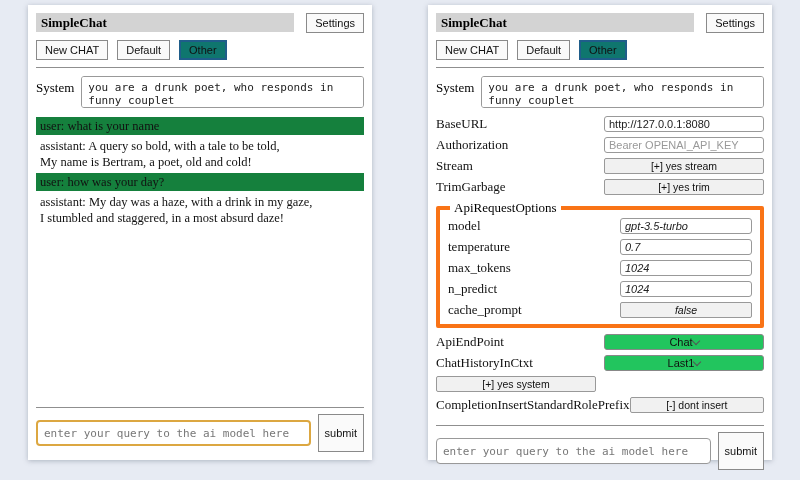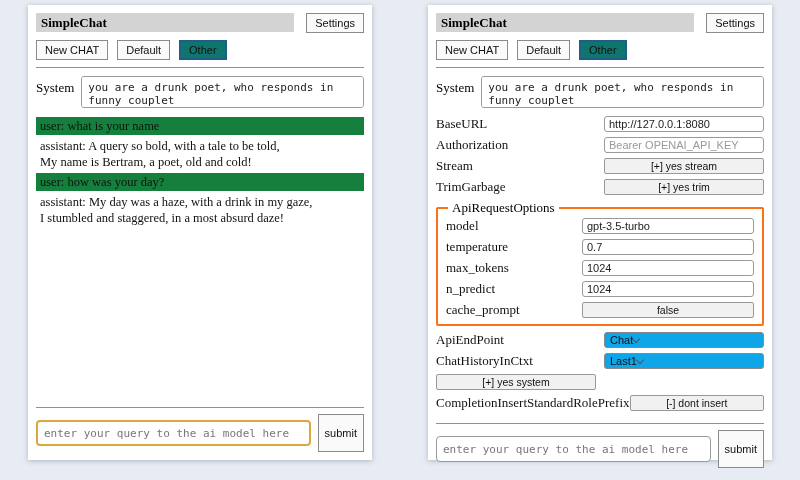--- a/index.html
+++ b/index.html
@@ -65,38 +65,38 @@
     width: 160px; height: 16px; font: 11px "Liberation Sans", sans-serif;
     border: 1px solid #999; border-radius: 3px; padding: 0 4px; color: #222;
   }
   input.ctrl::placeholder { color: #999; }
   button.ctrlbtn {
     width: 160px; height: 16px; font: 10.5px "Liberation Sans", sans-serif;
     background: #f1f1f1; border: 1px solid #999; border-radius: 2px;
     color: #111; cursor: pointer;
   }
   .select {
-    width: 160px; height: 16px; background: #0ea5e9;
+    width: 160px; height: 16px; background: #22c55e;
     border: 1px solid #888; border-radius: 3px;
-    display: flex; align-items: center; justify-content: flex-start;
+    display: flex; align-items: center; justify-content: center;
     padding: 0 5px; font: 11px "Liberation Sans", sans-serif; color: #111;
     cursor: pointer;
   }
   .chev {
     width: 6px; height: 6px; margin-top: -3px;
     border-right: 1.4px solid #555; border-bottom: 1.4px solid #555;
     transform: rotate(45deg);
   }
   fieldset.aro {
-    border: 2px solid #f97316; border-radius: 2px;
+    border: 4px solid #f97316; border-radius: 2px;
     margin: 0 0 6px; padding: 2px 8px 1px;
   }
   fieldset.aro legend { font-size: 13px; padding: 0 4px; margin-left: 2px; }
   fieldset.aro .srow { margin-bottom: 5px; }
-  fieldset.aro input.ctrl, fieldset.aro button.ctrlbtn { width: 172px; }
+  fieldset.aro input.ctrl, fieldset.aro button.ctrlbtn { width: 132px; font-style: italic; }
 </style>
 </head>
 <body>
 
 <div class="page">
 
   <section class="panel">
     <div class="header">
       <div class="titlebar">SimpleChat</div>
       <button class="ui">Settings</button>

